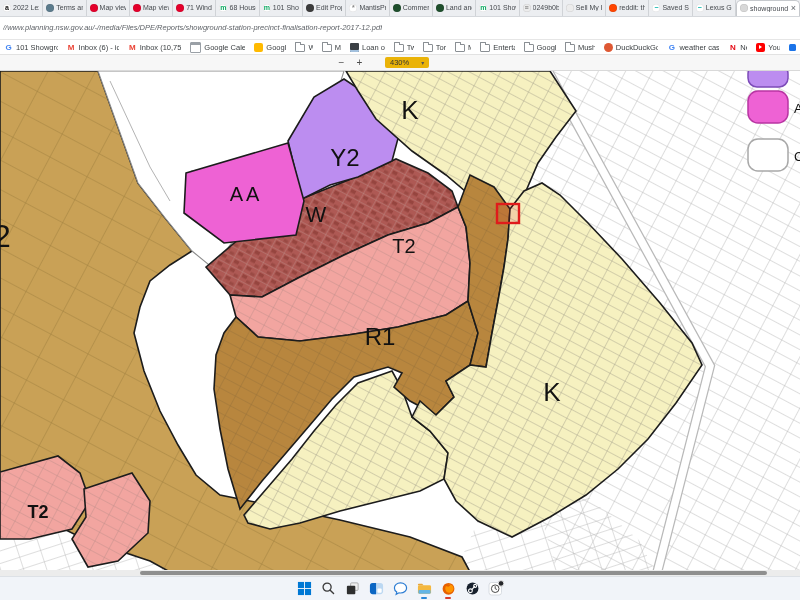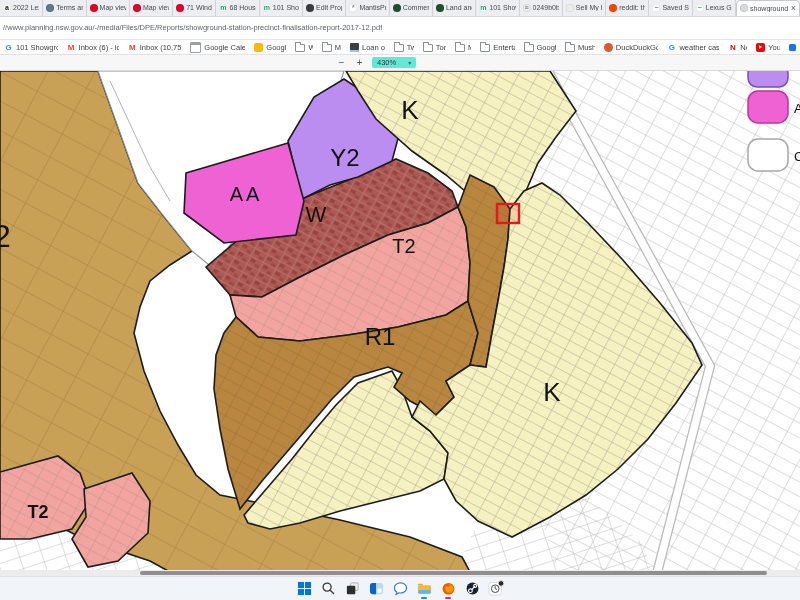--- a/index.html
+++ b/index.html
@@ -11,21 +11,21 @@
   .tab{flex:1 1 0;min-width:0;display:flex;align-items:center;gap:2px;padding:0 3px;
        border-right:1px solid #d0d3d7;font-size:7px;color:#45494e;cursor:default;}
   .tab.active{background:#fff;border:1px solid #c6c9cd;border-bottom:none;border-radius:5px 5px 0 0;flex:0 0 56px;}
   .fv{width:8px;height:8px;border-radius:50%;font-size:7px;line-height:8px;text-align:center;
       font-weight:700;flex:none;box-shadow:inset 0 0 0 .5px rgba(0,0,0,.12);}
   .tlabel{white-space:nowrap;overflow:hidden;flex:1 1 auto;}
   .tclose{font-size:9px;color:#5f6368;flex:none;padding-left:1px;}
 
   
   .urlrow{height:15px;background:#fff;display:flex;align-items:center;padding:4px 3px;
-          border-bottom:1px solid #e6e6e6;}
+          border-bottom:1px solid #e6e6e6;font-style:italic;}
   .urltext{font-size:7.5px;color:#5f6368;white-space:nowrap;overflow:hidden;}
 
   
   .bmrow{height:14px;background:#fff;display:flex;align-items:center;gap:9px;padding:0 4px;
          border-bottom:1px solid #e2e2e2;}
   .bm{display:flex;align-items:center;gap:3px;font-size:7.5px;color:#3c4043;min-width:0;
       flex:0 1 auto;max-width:86px;}
   .blabel{white-space:nowrap;overflow:hidden;}
   .bi{width:9px;height:9px;flex:none;display:flex;align-items:center;justify-content:center;
       font-size:8px;line-height:9px;border-radius:2px;}
@@ -43,22 +43,22 @@
   .bi-youtube{background:#f00;border-radius:2px;position:relative;}
   .bi-youtube::before{content:"";position:absolute;left:3px;top:2.5px;border-left:3.5px solid #fff;
              border-top:2px solid transparent;border-bottom:2px solid transparent;}
   .bm-extension{margin-left:auto;width:7px;height:7px;border-radius:1.5px;background:#1a73e8;flex:none;}
 
   
   .pdfbar{height:15px;background:#f7f7f7;border-bottom:1px solid #d9d9d9;position:relative;}
   .zoomctl{position:absolute;left:336px;top:1.5px;display:flex;align-items:center;gap:7px;
            font-size:10px;color:#4d4d4d;}
   .zbtn{width:11px;text-align:center;line-height:11px;cursor:default;}
-  .zpill{background:#5eead4;border-radius:2px;padding:1px 5px;font-size:7.5px;display:flex;
-         align-items:center;gap:12px;color:#333;}
+  .zpill{background:#eab308;border-radius:2px;padding:1px 5px;font-size:7.5px;display:flex;
+         align-items:center;gap:12px;color:#333;margin-left:13px;}
   .zcaret{font-size:6px;color:#555;}
 
   
   .maparea{height:510px;position:relative;background:#fff;overflow:hidden;}
   .maparea svg{display:block;}
   .zlabel{fill:#111;font-family:"Liberation Sans",sans-serif;}
 
   
   .scrolltrack{height:6px;background:#ececec;position:relative;}
   .scrollthumb{position:absolute;left:140px;top:1px;width:627px;height:4px;background:#8f8f8f;border-radius:2px;}

